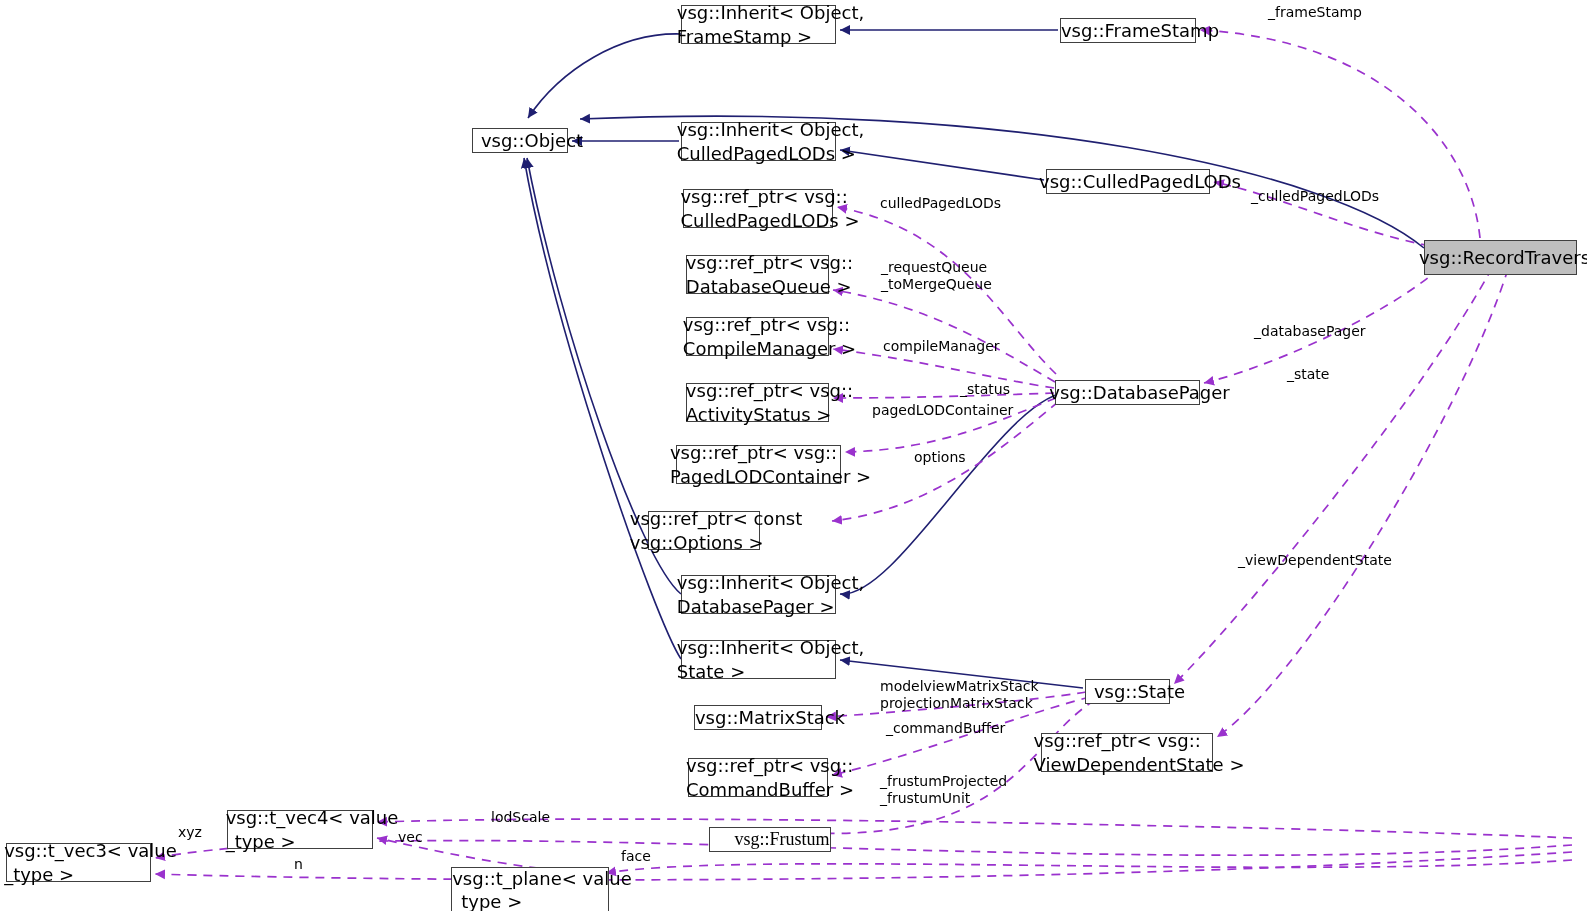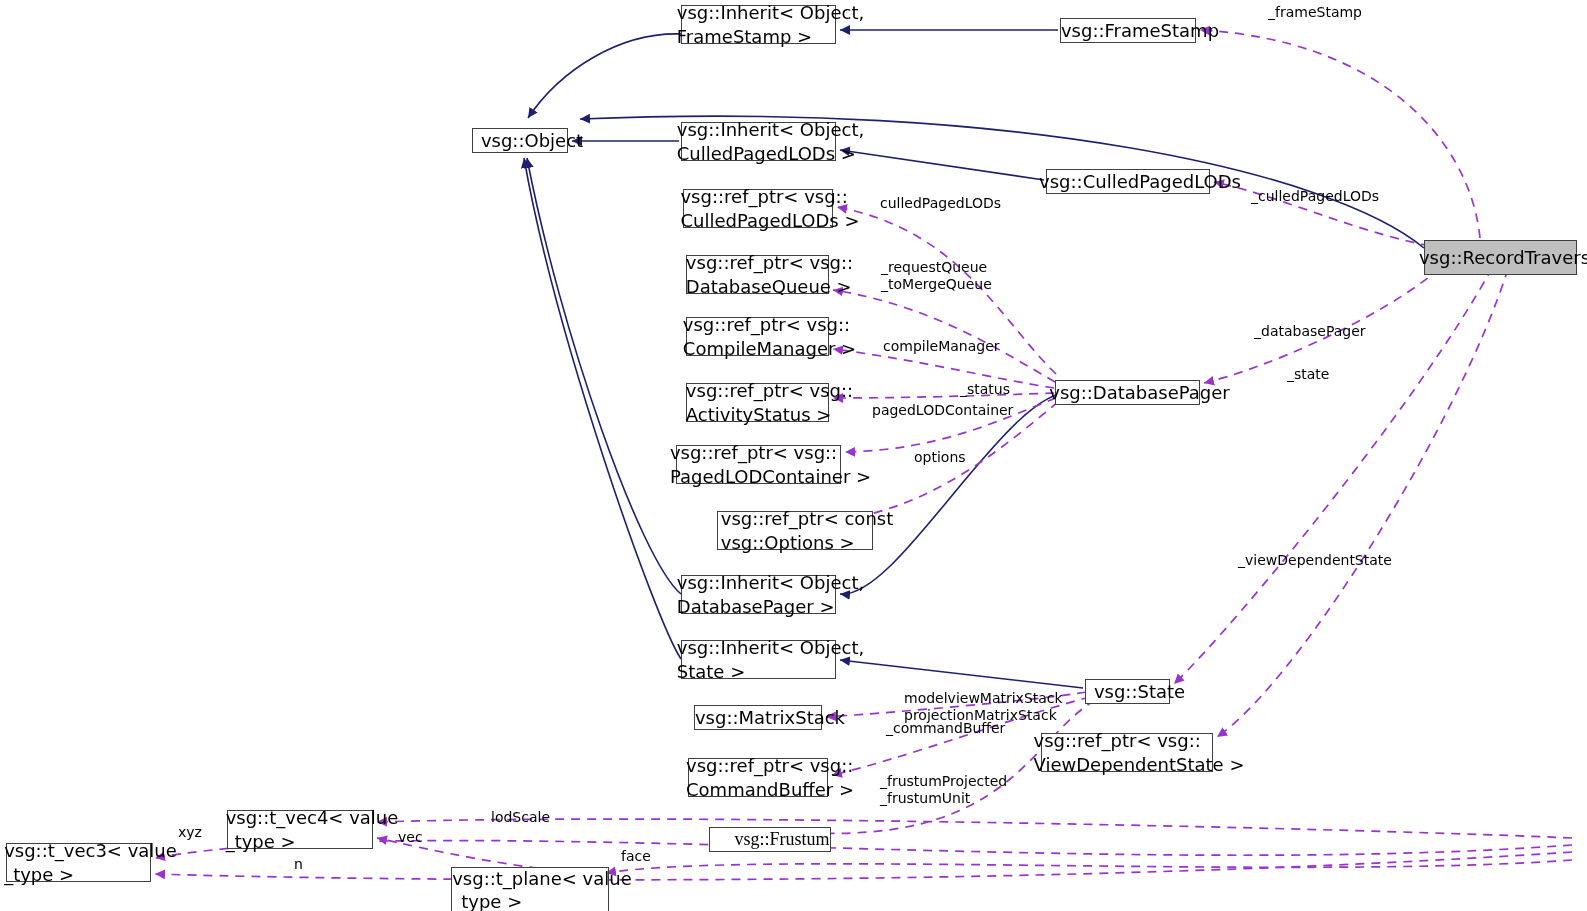--- a/index.html
+++ b/index.html
@@ -114,21 +114,21 @@
       <div class="node highlight" style="left: 1424px; top: 240px; width: 153px; height: 35px;">vsg::RecordTraversal</div>
       <div class="node" style="left: 686px; top: 255px; width: 143px; height: 39px;">vsg::ref_ptr&lt; vsg::
 DatabaseQueue &gt;</div>
       <div class="node" style="left: 686px; top: 317px; width: 143px; height: 39px;">vsg::ref_ptr&lt; vsg::
 CompileManager &gt;</div>
       <div class="node" style="left: 686px; top: 383px; width: 143px; height: 39px;">vsg::ref_ptr&lt; vsg::
 ActivityStatus &gt;</div>
       <div class="node" style="left: 1055px; top: 380px; width: 145px; height: 25px;">vsg::DatabasePager</div>
       <div class="node" style="left: 676px; top: 445px; width: 165px; height: 39px;">vsg::ref_ptr&lt; vsg::
 PagedLODContainer &gt;</div>
-      <div class="node" style="left: 717px; top: 511px; width: 156px; height: 39px;">vsg::ref_ptr&lt; const
+      <div class="node" style="left: 648px; top: 511px; width: 112px; height: 39px;">vsg::ref_ptr&lt; const
 vsg::Options &gt;</div>
       <div class="node" style="left: 681px; top: 575px; width: 155px; height: 39px;">vsg::Inherit&lt; Object,
 DatabasePager &gt;</div>
       <div class="node" style="left: 681px; top: 640px; width: 155px; height: 39px;">vsg::Inherit&lt; Object,
 State &gt;</div>
       <div class="node" style="left: 1085px; top: 679px; width: 85px; height: 25px;">vsg::State</div>
       <div class="node" style="left: 694px; top: 705px; width: 128px; height: 25px;">vsg::MatrixStack</div>
       <div class="node" style="left: 1041px; top: 733px; width: 172px; height: 39px;">vsg::ref_ptr&lt; vsg::
 ViewDependentState &gt;</div>
       <div class="node" style="left: 688px; top: 758px; width: 140px; height: 39px;">vsg::ref_ptr&lt; vsg::
@@ -147,21 +147,21 @@
       <div class="edge-label" style="left: 880px; top: 195px;">culledPagedLODs</div>
       <div class="edge-label" style="left: 881px; top: 259px;">_requestQueue
 _toMergeQueue</div>
       <div class="edge-label" style="left: 1254px; top: 279px; margin-top: 44px;">_databasePager</div>
       <div class="edge-label" style="left: 883px; top: 338px;">compileManager</div>
       <div class="edge-label" style="left: 1287px; top: 366px;">_state</div>
       <div class="edge-label" style="left: 915px; top: 381px; margin-left: 45px;">_status</div>
       <div class="edge-label" style="left: 872px; top: 402px;">pagedLODContainer</div>
       <div class="edge-label" style="left: 914px; top: 449px;">options</div>
       <div class="edge-label" style="left: 1238px; top: 552px;">_viewDependentState</div>
-      <div class="edge-label" style="left: 904px; top: 678px; margin-top: 12px;">modelviewMatrixStack
+      <div class="edge-label" style="left: 880px; top: 678px;">modelviewMatrixStack
 projectionMatrixStack</div>
       <div class="edge-label" style="left: 886px; top: 720px;">_commandBuffer</div>
       <div class="edge-label" style="left: 880px; top: 773px;">_frustumProjected
 _frustumUnit</div>
       <div class="edge-label" style="left: 491px; top: 809px;">lodScale</div>
       <div class="edge-label" style="left: 178px; top: 824px;">xyz</div>
       <div class="edge-label" style="left: 398px; top: 829px;">vec</div>
       <div class="edge-label" style="left: 621px; top: 836px; margin-top: 12px;">face</div>
       <div class="edge-label" style="left: 294px; top: 856px;">n</div>
     </div>

